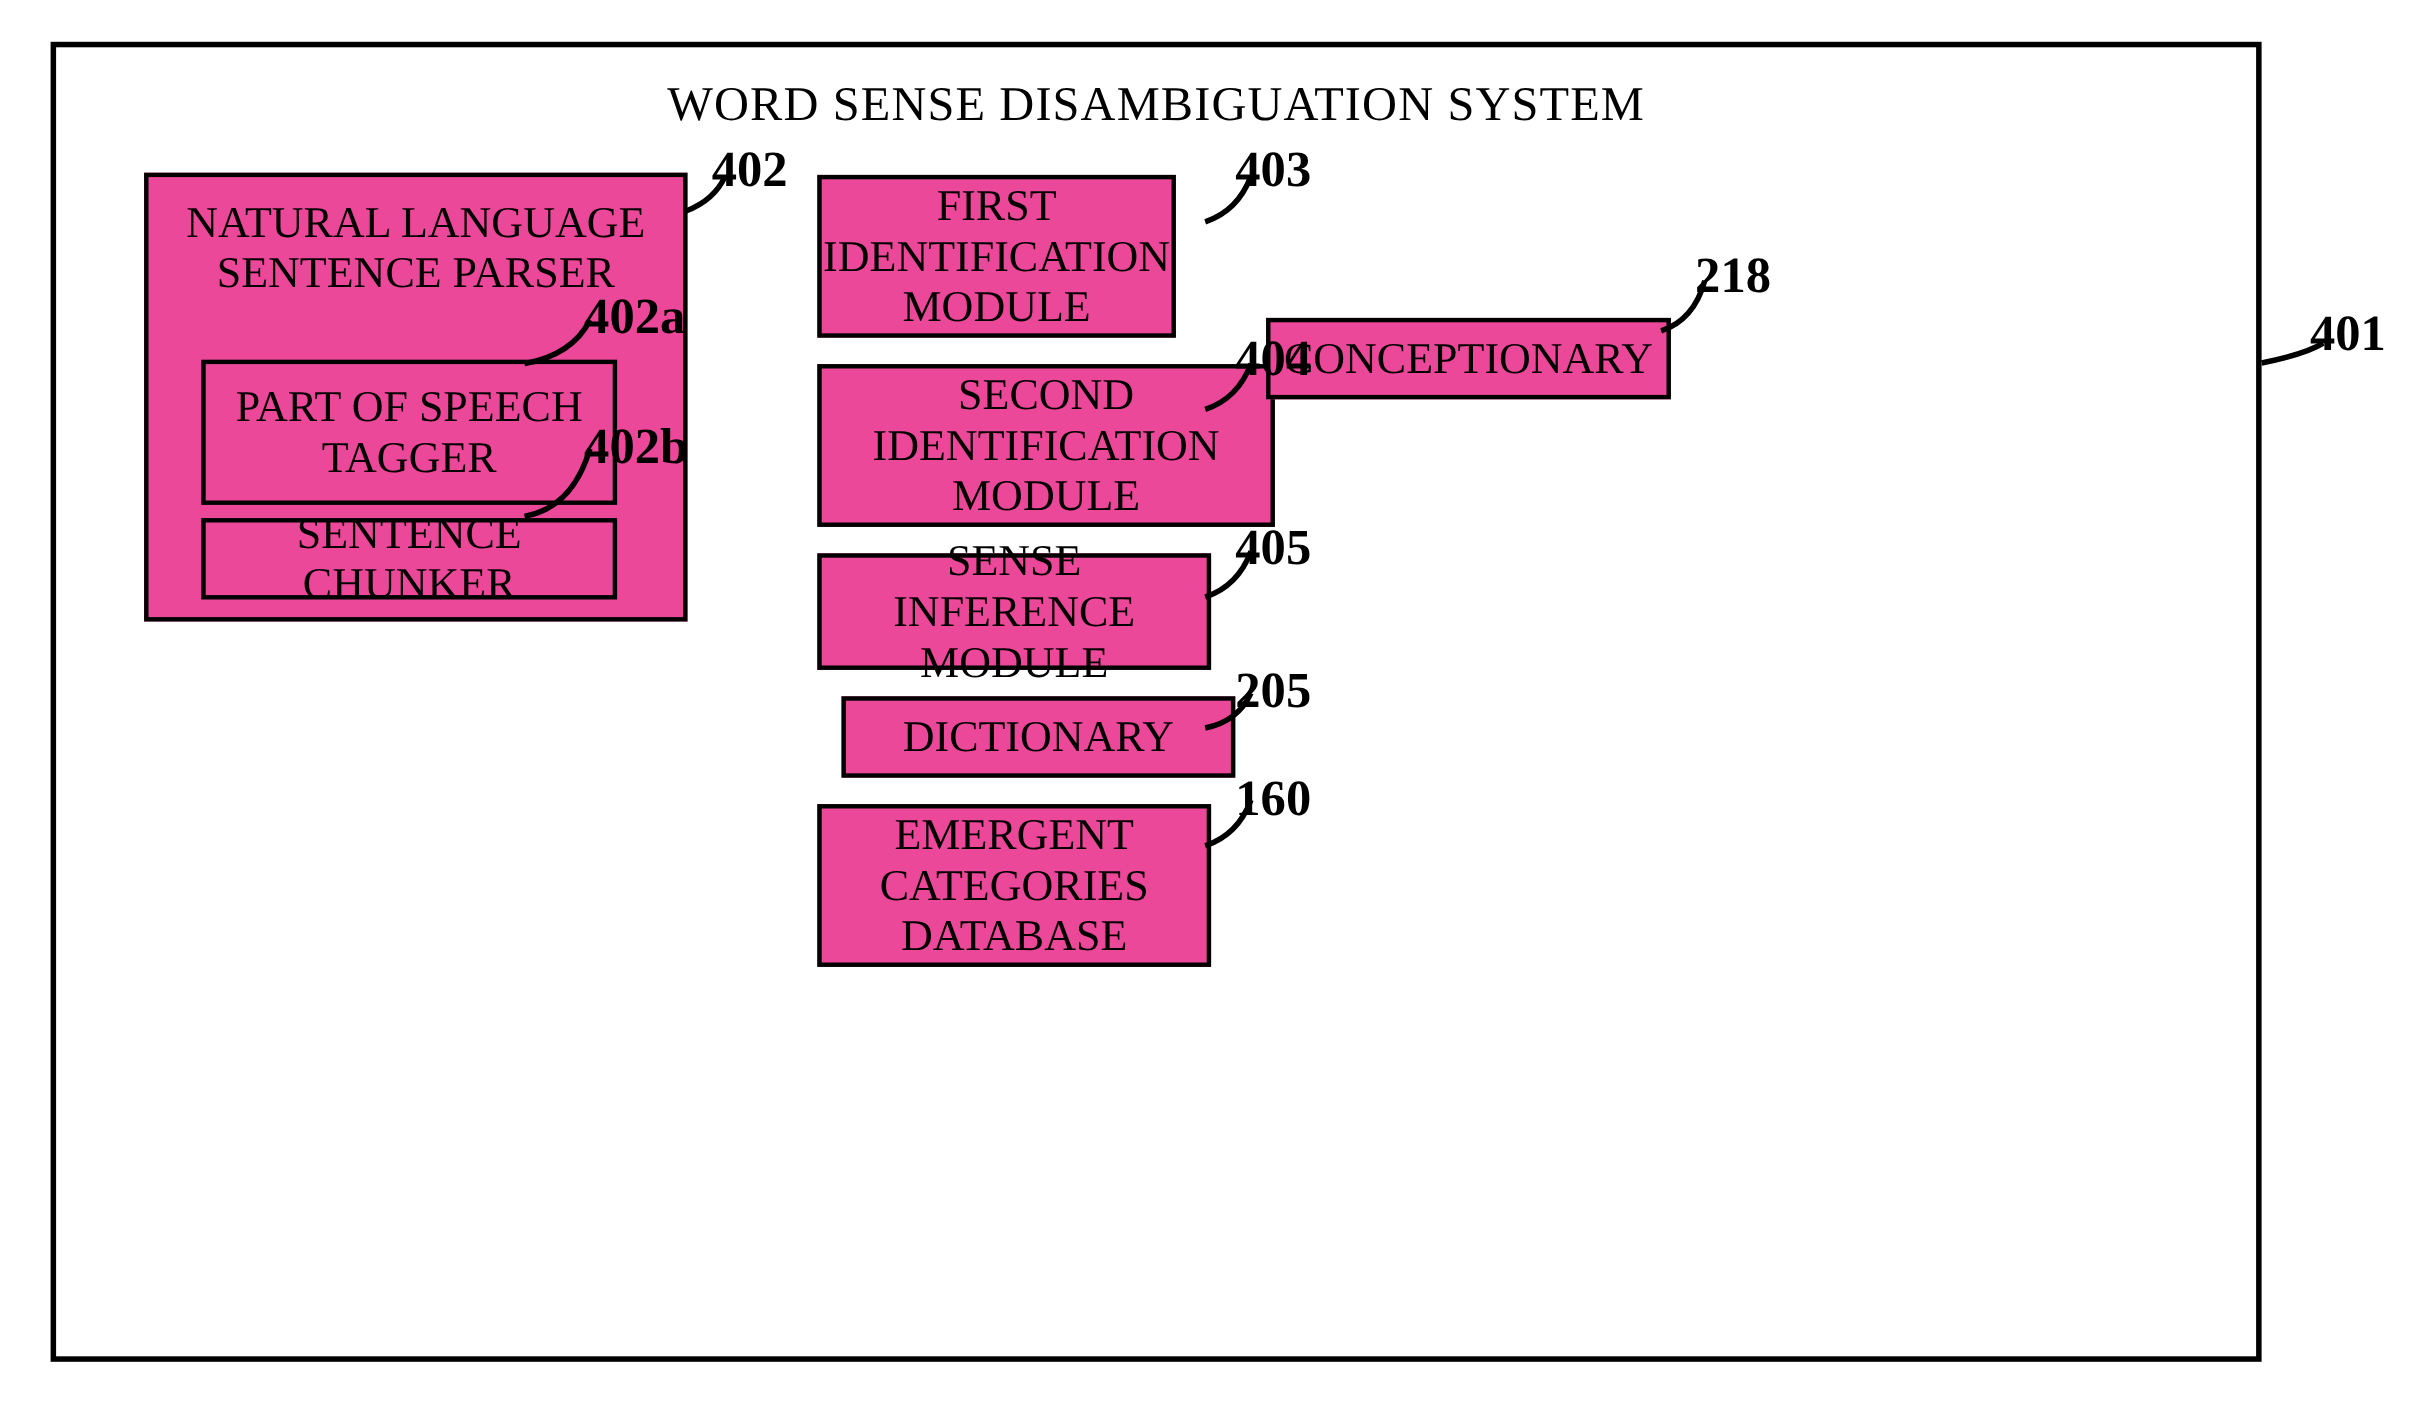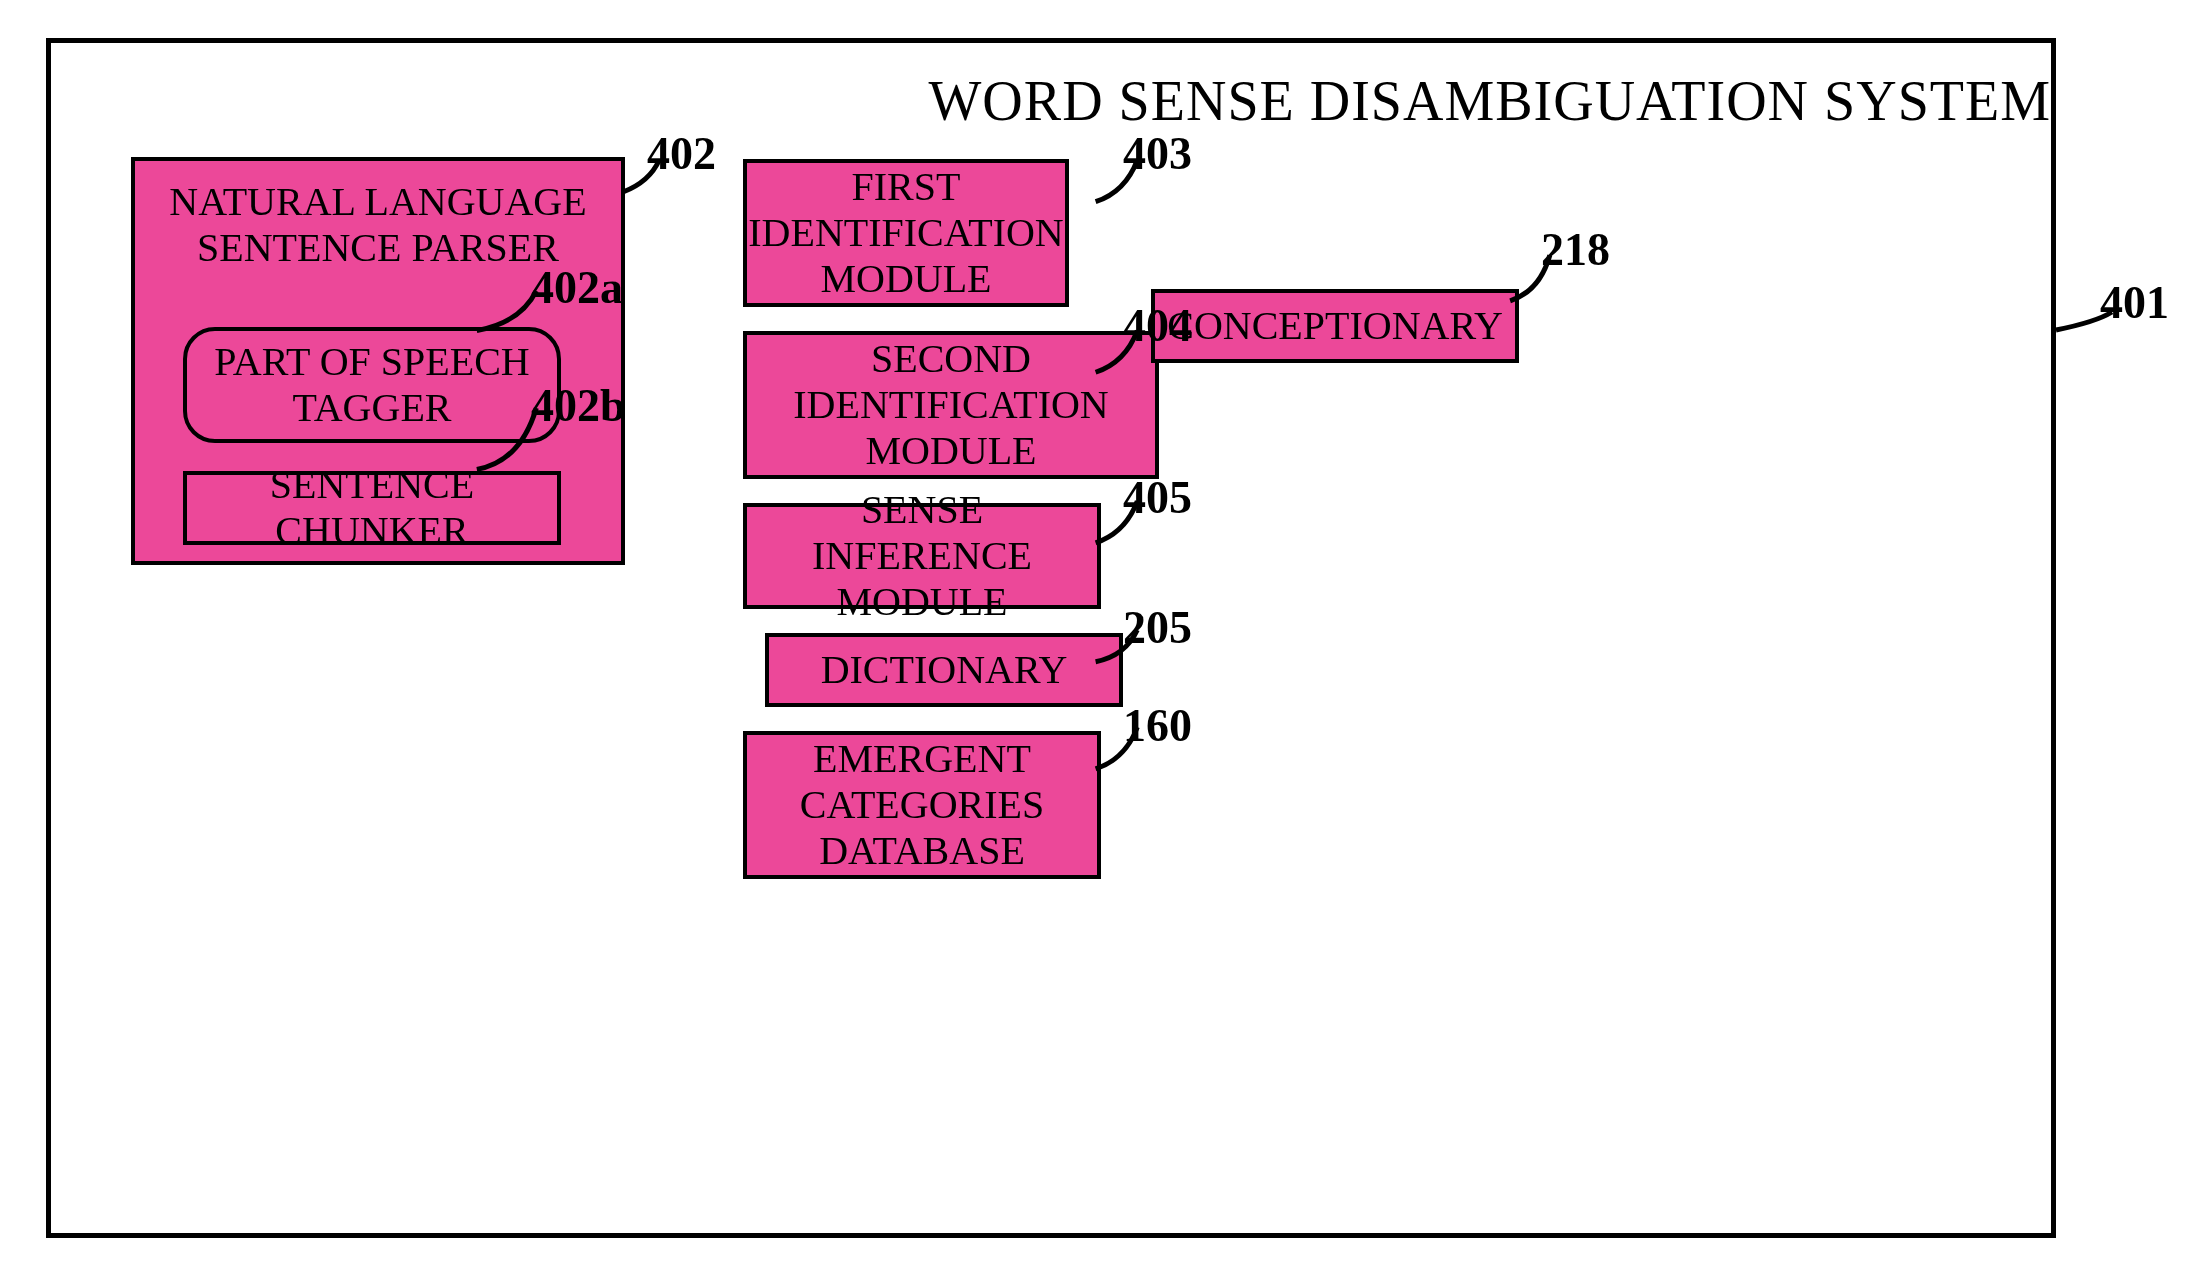--- a/index.html
+++ b/index.html
@@ -14,22 +14,22 @@
     position: absolute;
     left: 46px;
     top: 38px;
     width: 2010px;
     height: 1200px;
     border: 5px solid #000;
   }
   .main-title {
     position: absolute;
     left: 0; right: 0; top: 26px;
-    text-align: right;
-    font-size: 56px;
+    text-align: center;
+    font-size: 44px;
     letter-spacing: 1px;
   }
   .box {
     position: absolute;
     border: 4px solid #000;
     display: flex;
     align-items: center;
     justify-content: center;
     text-align: center;
     font-size: 40px;
@@ -56,21 +56,21 @@
 <div class="outer-frame">
 
   <div class="main-title">WORD SENSE DISAMBIGUATION SYSTEM</div>
 
   <div class="box" style="left:80px; top:114px; width:494px; height:408px; display:block; text-align:center; padding-top:18px;">
     <div style="font-size:40px;">
       <span>NATURAL LANGUAGE</span><br>
       <span>SENTENCE PARSER</span>
     </div>
 
-    <div class="box" style="left:48px; top:166px; width:378px; height:116px;border-radius:32px;">
+    <div class="box" style="left:48px; top:166px; width:378px; height:132px;">
       <div>
         <span>PART OF SPEECH</span><br>
         <span>TAGGER</span>
       </div>
     </div>
 
     <div class="box" style="left:48px; top:310px; width:378px; height:74px;">
       <span>SENTENCE CHUNKER</span>
     </div>
   </div>

